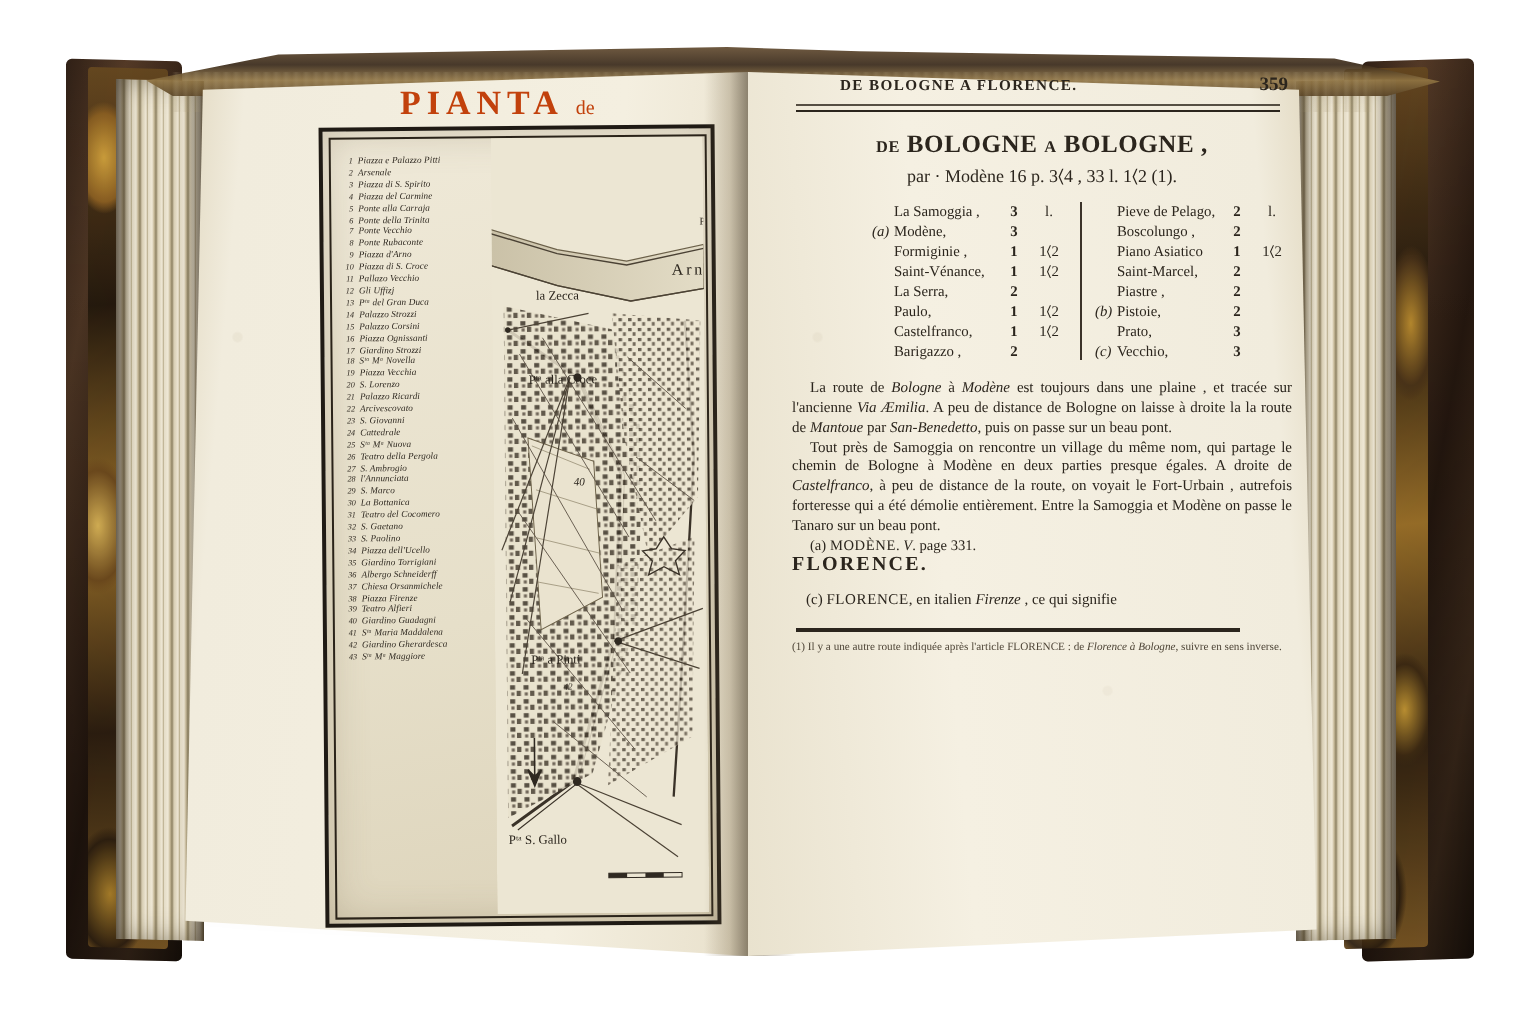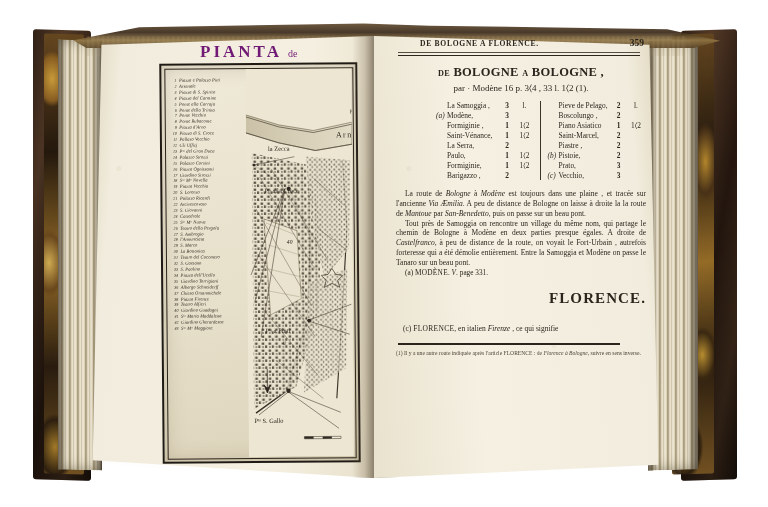--- a/index.html
+++ b/index.html
@@ -135,30 +135,30 @@
     font-size:7.5px;line-height:1.30;text-align:justify;text-justify:inter-word;
     margin-top:9px;text-indent:9px;
   }
   .para + .para{margin-top:0;}
   .para i{font-style:italic;}
 
   .note-line{font-size:7.3px;margin-top:1px;padding-left:9px;}
   .note-line .sc{font-variant:small-caps;letter-spacing:.3px;}
 
   .florence-head{
-    text-align:right;font-weight:bold;font-size:15px;letter-spacing:1.1px;margin-top:13px;
-  }
-  .florence-note{font-size:7.5px;margin-top:17px;padding-left:7px;}
+    text-align:left;font-weight:bold;font-size:10px;letter-spacing:1.1px;
+  }
+  .florence-note{font-size:7.5px;margin-top:7px;padding-left:7px;}
   .footnote-rule{height:1.3px;background:#2b251d;margin:10px 26px 5px 2px;}
   .footnote{font-size:5.6px;line-height:1.35;color:#4e4537;}
 
   
   #pianta-head{
     position:absolute;left:200px;top:42px;width:170px;
-    font-size:17px;font-weight:bold;letter-spacing:3px;color:#701a75;
+    font-size:17px;font-weight:bold;letter-spacing:3px;color:#c2410c;
     font-family:"Liberation Serif",serif;
   }
   #pianta-head .de{font-size:10px;letter-spacing:0;font-weight:normal;margin-left:6px;}
 
   #plate{
     position:absolute;left:161px;top:63px;width:198px;height:400px;
     transform:rotate(-0.5deg);
   }
   .plate-frame{
     position:absolute;inset:0;border:2.2px solid #1f1a14;
@@ -579,21 +579,21 @@
             <span class="rt-b"></span>
           </div>
           <div class="rt-row">
             <span class="rt-note"></span>
             <span class="rt-place">Paulo,</span>
             <span class="rt-a">1</span>
             <span class="rt-b">1〈2</span>
           </div>
           <div class="rt-row">
             <span class="rt-note"></span>
-            <span class="rt-place">Formiginie,</span>
+            <span class="rt-place">Castelfranco,</span>
             <span class="rt-a">1</span>
             <span class="rt-b">1〈2</span>
           </div>
           <div class="rt-row">
             <span class="rt-note"></span>
             <span class="rt-place">Barigazzo ,</span>
             <span class="rt-a">2</span>
             <span class="rt-b"></span>
           </div>
         </div>

